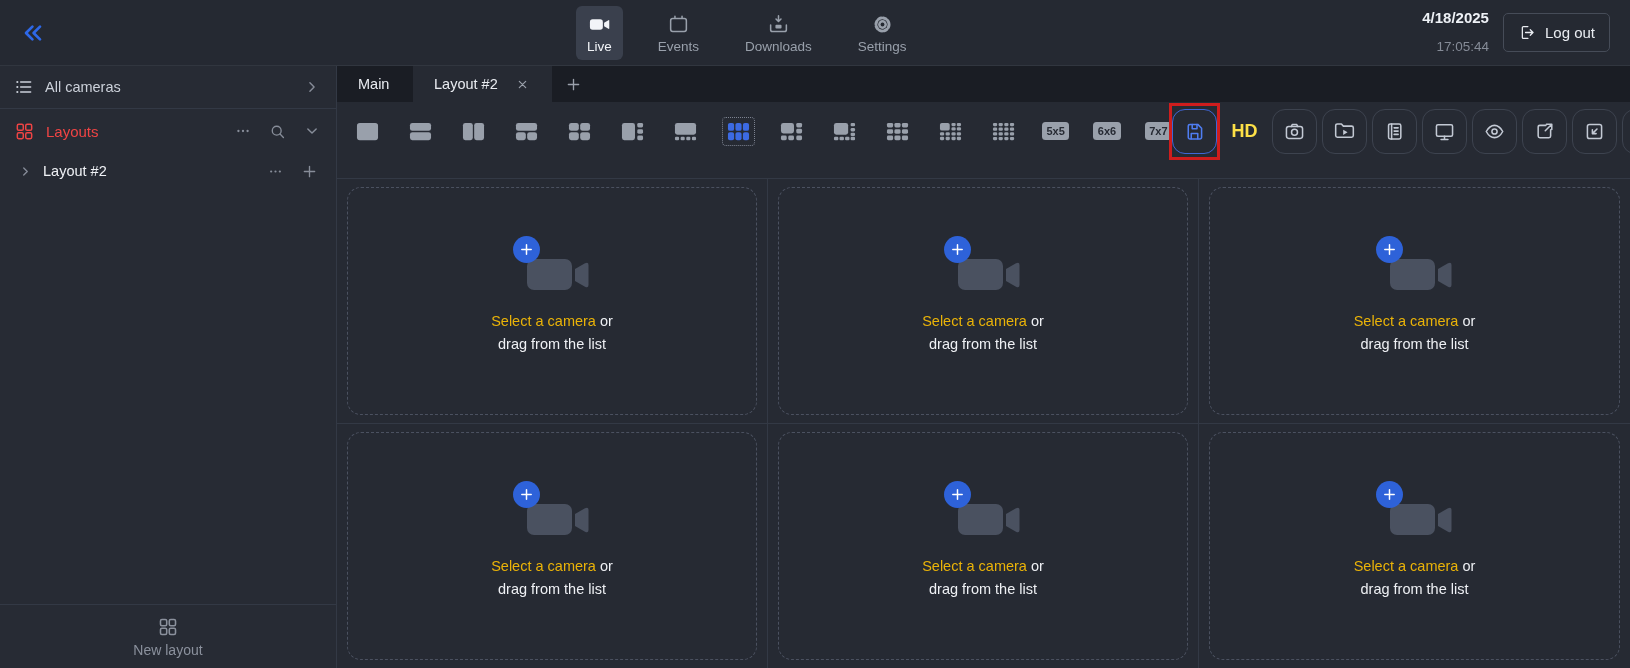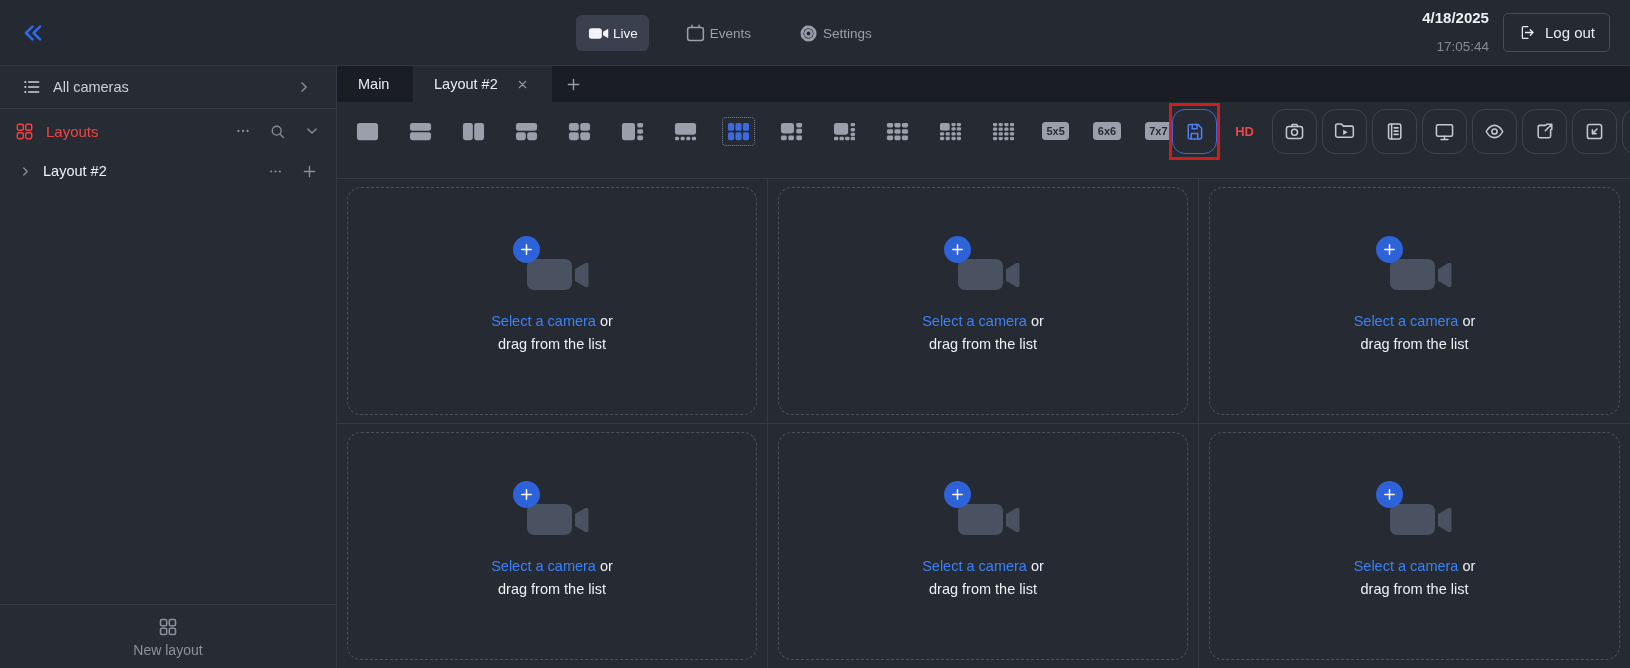--- a/index.html
+++ b/index.html
@@ -5,31 +5,31 @@
   html,body{margin:0;padding:0;}
   body{
     width:1630px;height:668px;position:relative;overflow:hidden;
     background:#262a33;font-family:"Liberation Sans",sans-serif;
     -webkit-font-smoothing:antialiased;
   }
   
   .topbar{height:66px;background:#252932;display:flex;align-items:center;position:relative;border-bottom:1px solid #31363f;box-sizing:border-box;}
   .collapse-btn{margin-left:16px;width:34px;height:34px;display:flex;align-items:center;justify-content:center;color:#2e68e8;cursor:pointer;background:none;border:none;padding:0;}
   .nav{position:absolute;left:576px;top:0;height:66px;display:flex;align-items:center;gap:24px;}
-  .nav-item{display:flex;flex-direction:row;align-items:center;gap:3px;color:#99a0ab;font-size:13.5px;padding:6px 11px;border-radius:6px;cursor:pointer;background:none;border:none;font-family:inherit;}
+  .nav-item{display:flex;flex-direction:column;align-items:center;gap:3px;color:#99a0ab;font-size:13.5px;padding:6px 11px;border-radius:6px;cursor:pointer;background:none;border:none;font-family:inherit;}
   .nav-item.active{background:#3a404d;color:#f2f4f8;}
   .nav-item .nico{height:24px;display:flex;align-items:center;}
   .clock{margin-left:auto;text-align:right;margin-right:14px;line-height:1.25;}
   .clock .date{color:#eef1f6;font-size:15px;font-weight:bold;}
   .clock .time{color:#858b97;font-size:13.5px;margin-top:12px;}
   .logout-btn{display:flex;align-items:center;gap:8px;margin-right:20px;padding:9px 14px;border:1px solid #464c58;border-radius:5px;background:none;color:#e9ecf1;font-size:15px;font-family:inherit;cursor:pointer;}
   
   .main-row{display:flex;height:602px;}
   .sidebar{width:337px;min-width:337px;background:#272b34;border-right:1px solid #333945;box-sizing:border-box;display:flex;flex-direction:column;}
-  .all-cameras{height:42px;border-bottom:1px solid #333945;display:flex;align-items:center;padding:0 22px;color:#ccd1da;font-size:14.5px;gap:11px;cursor:pointer;}
+  .all-cameras{height:42px;border-bottom:1px solid #333945;display:flex;align-items:center;padding:0 14px;color:#ccd1da;font-size:14.5px;gap:11px;cursor:pointer;}
   .all-cameras .spacer,.hdr .spacer{flex:1;}
   .layouts-hdr{height:44px;display:flex;align-items:center;padding:0 14px;color:#ef4444;font-size:15px;gap:11px;}
   .hdr-icons{margin-left:auto;display:flex;align-items:center;gap:15px;color:#878d99;}
   .icon-btn{background:none;border:none;padding:0;color:#878d99;display:flex;align-items:center;cursor:pointer;}
   .layout-row{height:34px;margin:1px 8px;padding:0 9px;border-radius:6px;display:flex;align-items:center;gap:9px;color:#f0f2f6;font-size:14.5px;cursor:pointer;}
   .layout-row.selected{background:#3d4450;}
   .layout-row .row-icons{margin-left:auto;display:flex;align-items:center;gap:15px;color:#8d93a0;}
   .sb-spacer{flex:1;}
   .new-layout{border-top:1px solid #333945;height:64px;display:flex;flex-direction:column;align-items:center;justify-content:center;gap:4px;color:#8b919d;font-size:14px;background:none;border-left:none;border-right:none;border-bottom:none;cursor:pointer;font-family:inherit;}
   
@@ -40,34 +40,34 @@
   .tab .close-x{color:#9aa0ab;display:flex;align-items:center;cursor:pointer;}
   .add-tab{width:44px;display:flex;align-items:center;justify-content:center;color:#9aa0ab;background:none;border:none;cursor:pointer;}
   .toolbar{height:58px;display:flex;align-items:center;padding:0 10px 0 16px;}
   .picker{display:flex;align-items:center;gap:24px;}
   .pick-btn{background:none;border:none;padding:1px;color:#99a0ab;display:flex;align-items:center;cursor:pointer;border-radius:2px;}
   .pick-btn.selected{color:#3c6ae3;outline:1px dotted #7d8391;outline-offset:1px;}
   .badge-btn{background:#99a0ab;color:#262a33;font-weight:bold;font-size:11px;border:none;border-radius:3.5px;padding:3px 4.5px;cursor:pointer;font-family:inherit;}
   .right-tools{margin-left:auto;display:flex;align-items:center;gap:5px;}
   .tbtn{width:45px;height:45px;border-radius:13px;border:1.5px solid #3d434f;background:none;color:#c3c9d4;display:flex;align-items:center;justify-content:center;cursor:pointer;box-sizing:border-box;font-family:inherit;}
   .tbtn.selected{color:#4f7df2;border-color:#3f66d6;}
-  .tbtn.disabled{border:none;color:#ef4444;font-weight:bold;font-size:13px;cursor:default;}
+  .tbtn.disabled{border:none;color:#fde047;font-weight:bold;font-size:18px;cursor:default;}
   .red-anno{position:relative;display:flex;}
   .red-anno::after{content:"";position:absolute;inset:-6px -3px;border:3px solid #cf1d1d;pointer-events:none;}
   
   .grid{flex:1;margin-top:18px;border-top:1px solid #333945;display:grid;grid-template-columns:repeat(3,1fr);grid-template-rows:repeat(2,1fr);}
   .cell{border-right:1px solid #333945;border-bottom:1px solid #333945;padding:8px 10px;box-sizing:border-box;}
   .cell:nth-child(3n){border-right:none;}
   .cell:nth-child(n+4){border-bottom:none;}
   .tile{width:100%;height:100%;border:1px dashed #4b5160;border-radius:14px;box-sizing:border-box;display:flex;flex-direction:column;align-items:center;justify-content:center;cursor:pointer;}
   .cam-wrap{position:relative;width:78px;height:52px;}
   .cam-wrap svg.cam{position:absolute;right:0;bottom:0;}
   .plus-circle{position:absolute;left:0;top:-10px;width:27px;height:27px;border-radius:50%;background:#2e62d9;color:#fff;display:flex;align-items:center;justify-content:center;cursor:pointer;}
   .tile-text{margin-top:12px;text-align:center;font-size:14.5px;line-height:1.55;color:#eef0f4;}
-  .tile-text a{color:#3b82f6;text-decoration:none;cursor:pointer;}
+  .tile-text a{color:#eab308;text-decoration:none;cursor:pointer;}
   svg{display:block;}
 </style>
 </head>
 <body>
 
 <div class="topbar">
   <button class="collapse-btn">
     <span id="ic-collapse">
         <svg width="28" height="28" viewBox="0 0 24 24" fill="none" stroke="currentColor" stroke-width="2.3" stroke-linecap="round" stroke-linejoin="round">
           <path d="M11.5 6.5 L6 12 l5.5 5.5 M18 6.5 L12.5 12 l5.5 5.5"></path>
@@ -85,20 +85,30 @@
         <span>Live</span>
       </button>
       <button class="nav-item">
         <span class="nico">
           <svg width="23" height="23" viewBox="0 0 24 24" fill="none" stroke="currentColor" stroke-width="1.6" stroke-linecap="round" stroke-linejoin="round">
             <rect x="3.8" y="5.8" width="16.4" height="13.4" rx="2.2"></rect>
             <path d="M8.3 5.5 V3.4 M15.7 5.5 V3.4"></path>
           </svg>
         </span>
         <span>Events</span>
+      </button>
+      <button class="nav-item">
+        <span class="nico">
+          <svg width="23" height="23" viewBox="0 0 24 24" fill="none" stroke="currentColor" stroke-width="1.6" stroke-linecap="round" stroke-linejoin="round">
+            <path d="M3.8 12.5 v4.9 a2 2 0 0 0 2 2 h12.4 a2 2 0 0 0 2-2 v-4.9"></path>
+            <rect x="8.8" y="12.2" width="6.4" height="4" rx="1" fill="currentColor" stroke="none"></rect>
+            <path d="M12 3 v5.6 M9.4 6.2 L12 8.8 l2.6-2.6"></path>
+          </svg>
+        </span>
+        <span>Downloads</span>
       </button>
       <button class="nav-item">
         <span class="nico">
           <svg width="23" height="23" viewBox="0 0 24 24" fill="none" stroke="currentColor" stroke-width="1.6" stroke-linecap="round" stroke-linejoin="round">
             <circle cx="12" cy="12" r="6.8" stroke="currentColor" stroke-width="3.2" stroke-dasharray="3.1 2.24" fill="none"></circle>
             <circle cx="12" cy="12" r="4.6" fill="currentColor" stroke="none"></circle>
             <circle cx="12" cy="12" r="2" fill="#252932" stroke="none"></circle>
           </svg>
         </span>
         <span>Settings</span>

